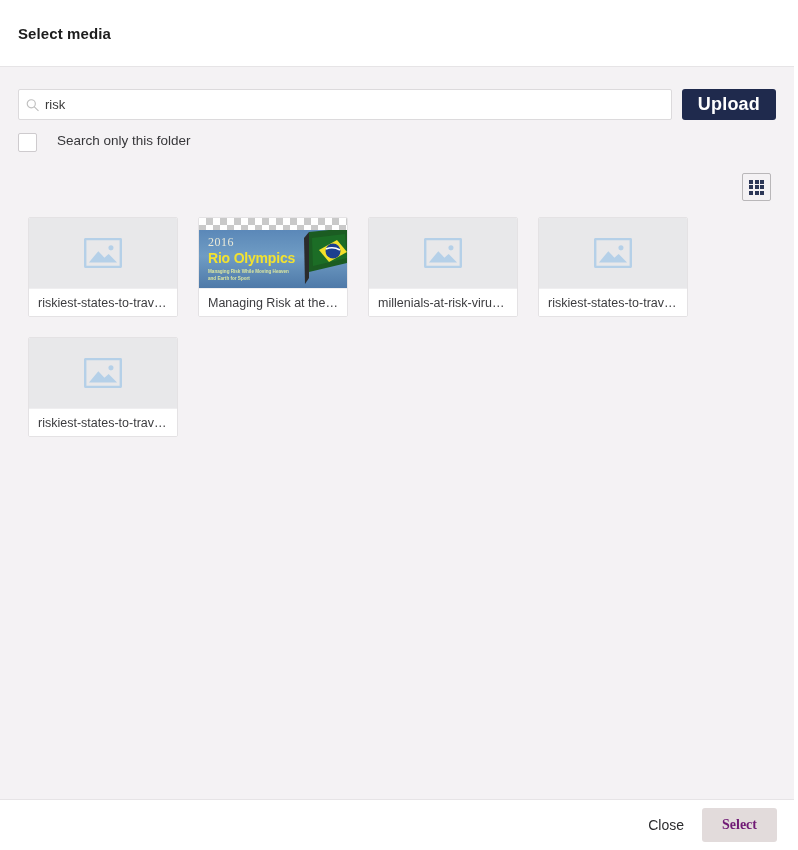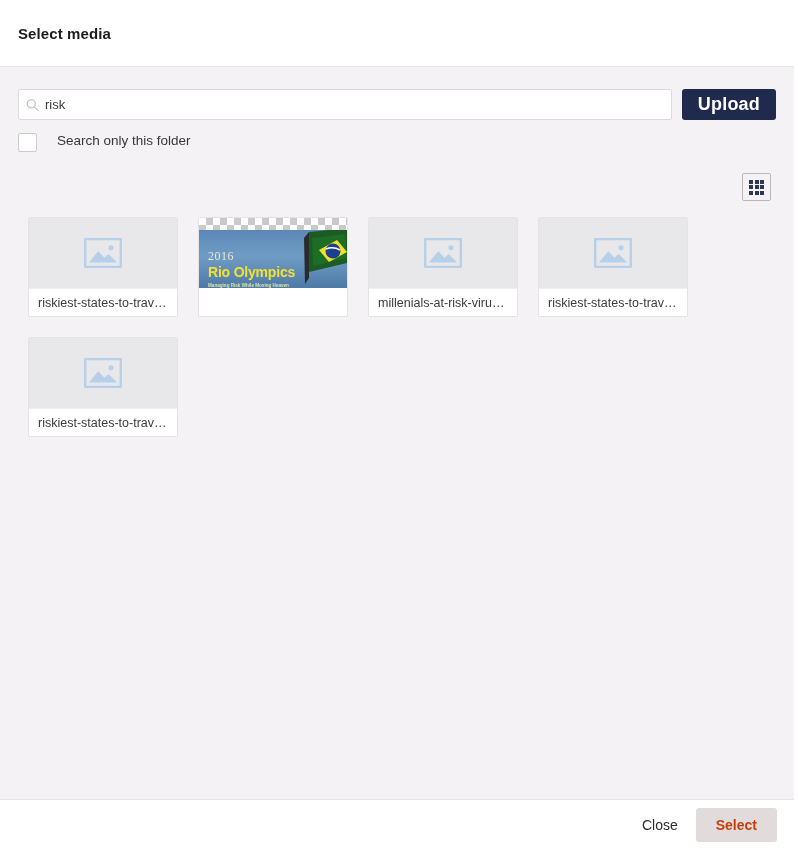--- a/index.html
+++ b/index.html
@@ -229,21 +229,21 @@
     left: 0;
     right: 0;
     top: 12px;
     bottom: 0;
     background: linear-gradient(180deg, #5b88b8 0%, #6f9cc4 45%, #4e79a8 100%);
     overflow: hidden;
   }
   .rio-text {
     position: absolute;
     left: 9px;
-    top: 20px;
+    top: 6px;
     line-height: 1;
   }
   .rio-year {
     font-size: 12px;
     color: #e9e9d8;
     font-family: "Liberation Serif", serif;
     letter-spacing: 0.5px;
   }
   .rio-head {
     font-size: 14px;
@@ -285,24 +285,24 @@
     border: none;
     font-family: "Liberation Sans", sans-serif;
     font-size: 14px;
     color: #2c2c2e;
     cursor: pointer;
     padding: 8px 10px;
   }
 
   .select-button {
     background: #e2dbdb;
-    color: #c2410c;
+    color: #701a75;
     border: none;
     border-radius: 3px;
-    font-family: Liberation Sans, sans-serif;
+    font-family: Liberation Serif, serif;
     font-size: 14px;
     font-weight: bold;
     padding: 9px 20px;
     cursor: default;
   }
 </style>
 </head>
 <body>
 
 <div class="dialog">
@@ -371,20 +371,23 @@
             <svg class="rio-flag" viewBox="0 0 74 62">
               <path d="M30 4 L70 0 L72 34 L30 44 Z" fill="#1b5c22"></path>
               <path d="M33 10 L66 6 L68 30 L34 38 Z" fill="#1c6d26"></path>
               <path d="M40 22 L58 12 L68 24 L50 34 Z" fill="#f4e02a"></path>
               <circle cx="54" cy="23" r="7.5" fill="#1c3f8f"></circle>
               <path d="M47 21 Q54 18 61 22" stroke="#ffffff" stroke-width="1.6" fill="none"></path>
               <path d="M30 4 L30 50 L26 56 L25 10 Z" fill="#2b2b2b"></path>
             </svg>
           </div>
         </div>
+        <div class="media-label">
+          <span>Managing Risk at the ...</span>
+        </div>
       </div>
 
       <div class="media-card">
         <div class="media-thumb">
           <svg class="placeholder-icon" viewBox="0 0 40 32">
             <rect x="1" y="1" width="38" height="30" rx="1" fill="none" stroke="#b5d0e8" stroke-width="2.6"></rect>
             <circle cx="28.5" cy="10.5" r="2.7" fill="#b5d0e8"></circle>
             <path d="M5 26 L15 14 L21.5 21 L26 17 L35 26 Z" fill="#b5d0e8"></path>
           </svg>
         </div>

